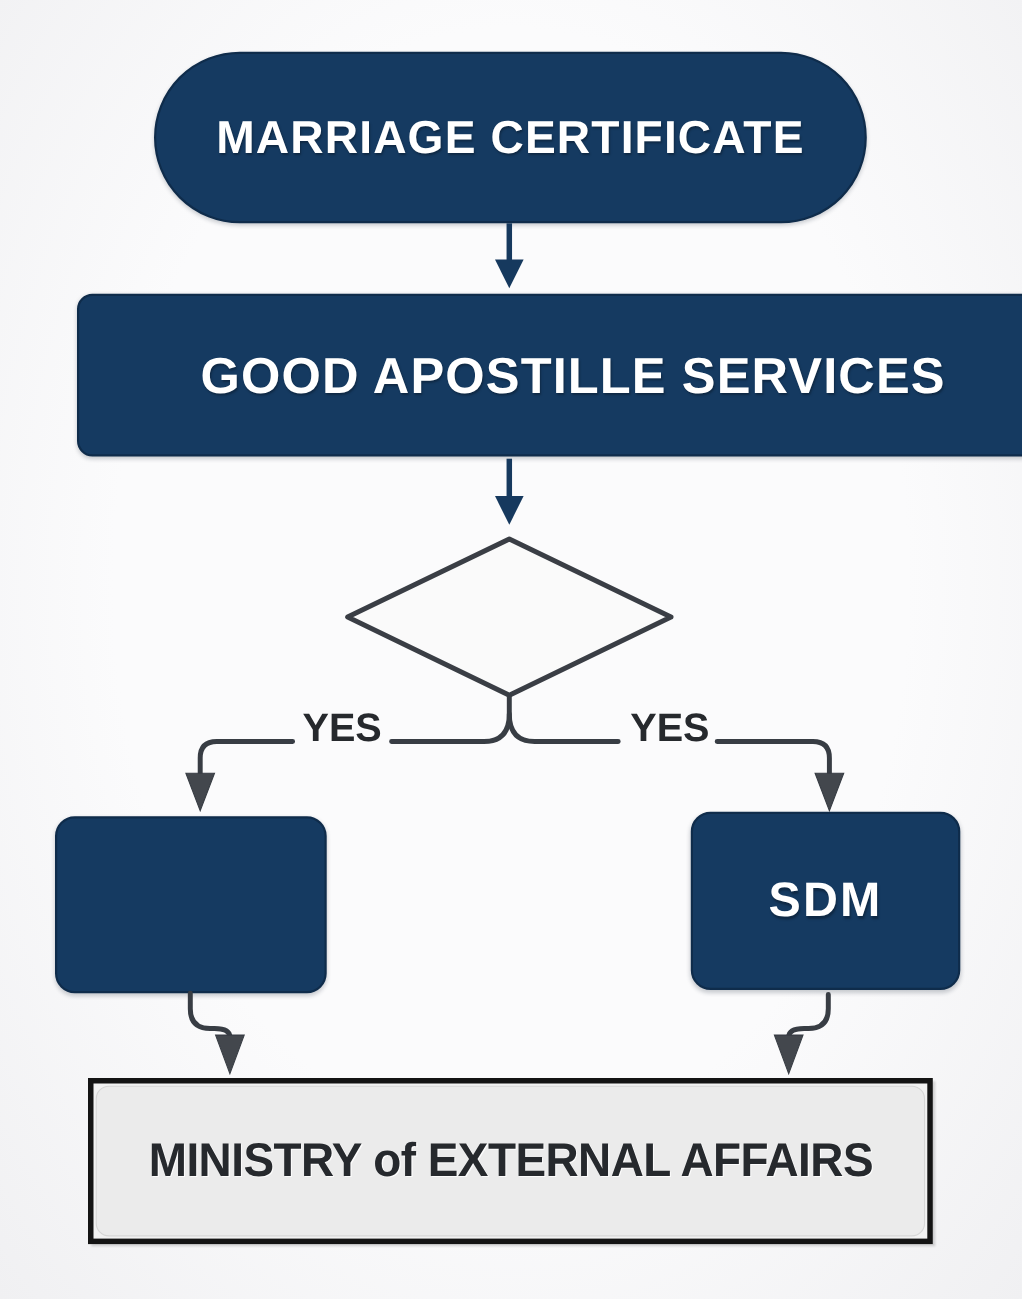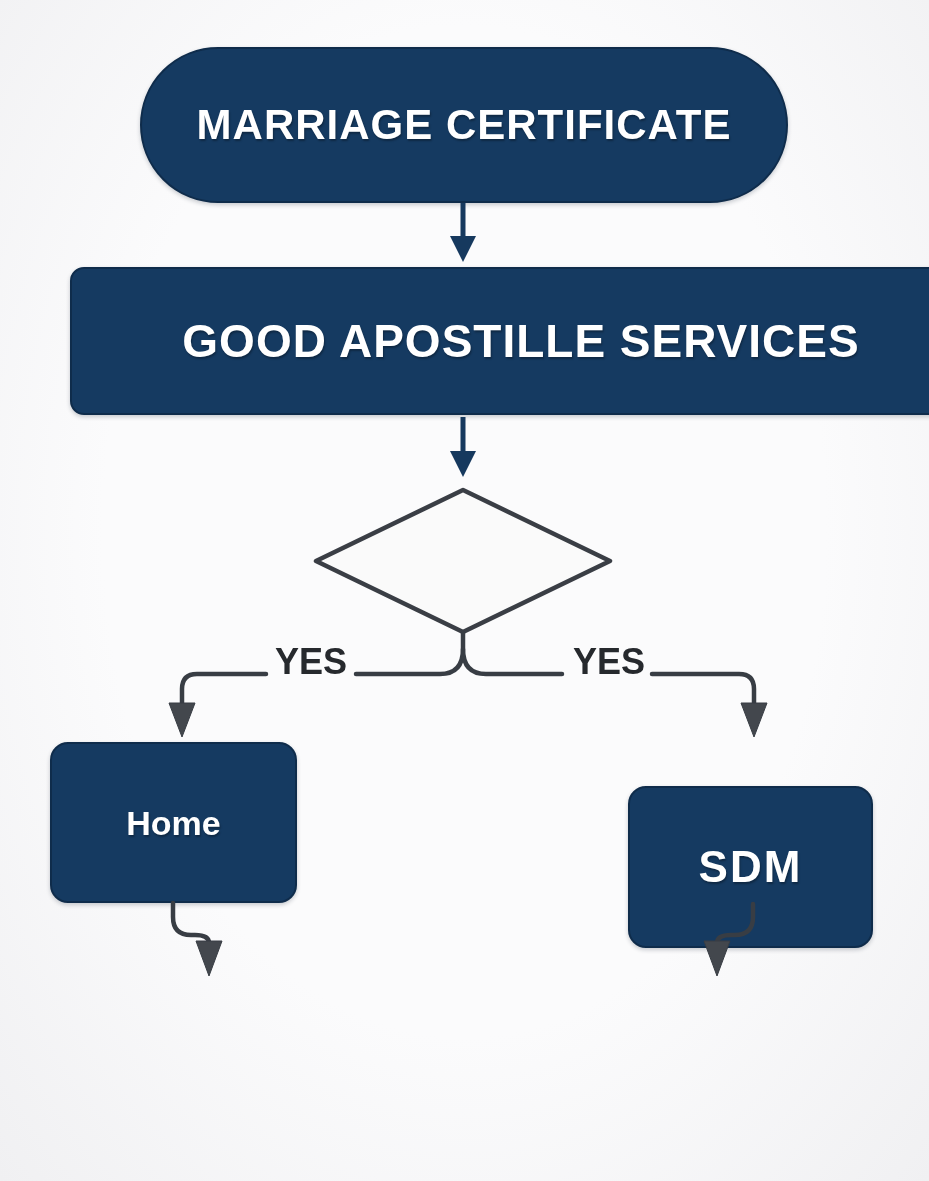--- a/index.html
+++ b/index.html
@@ -48,21 +48,21 @@
   }
   .process-wide .node-label { font-size: 46px; letter-spacing: 1px; }
 
   .home-box {
     left: 50px; top: 742px; width: 247px; height: 161px;
     border-radius: 18px;
   }
   .home-box .node-label { font-size: 34px; line-height: 44px; }
 
   .sdm-box {
-    left: 628px; top: 786px; width: 245px; height: 162px;
+    left: 628px; top: 738px; width: 245px; height: 162px;
     border-radius: 18px;
     justify-content: center;
   }
   .sdm-box .node-label { font-size: 44px; letter-spacing: 2px; }
 
   .ministry-box {
     left: 80px; top: 980px; width: 768px; height: 151px;
     background: #f2f2f2;
     border: 5px solid var(--ministry-border, #141414);
     box-shadow: 3px 3px 2px rgba(0, 0, 0, 0.15);
@@ -128,28 +128,32 @@
   <div class="node navy pill">
     <span class="node-label">MARRIAGE CERTIFICATE</span>
   </div>
 
   <div class="node navy process-wide">
     <span class="node-label">GOOD APOSTILLE SERVICES</span>
   </div>
 
   <div class="node navy home-box">
     <span class="node-label">
-      <span style="display:block;">Home</span>
     </span>
   </div>
 
   <div class="node navy sdm-box">
     <span class="node-label">SDM</span>
   </div>
 
+  <div class="node ministry-box">
+    <div class="ministry-inner">
+      <span class="node-label">MINISTRY of EXTERNAL AFFAIRS</span>
+    </div>
+  </div>
 
   <svg class="connector-layer" viewBox="0 0 929 1181">
 
     <path class="line-navy" d="M463,203 V237"></path>
     <polygon class="head-navy" points="450,236 476,236 463,262"></polygon>
 
     <path class="line-navy" d="M463,417 V452"></path>
     <polygon class="head-navy" points="450,451 476,451 463,477"></polygon>
 
     <polygon class="diamond-shape" points="463,490 610,561 463,632 316,561"></polygon>

